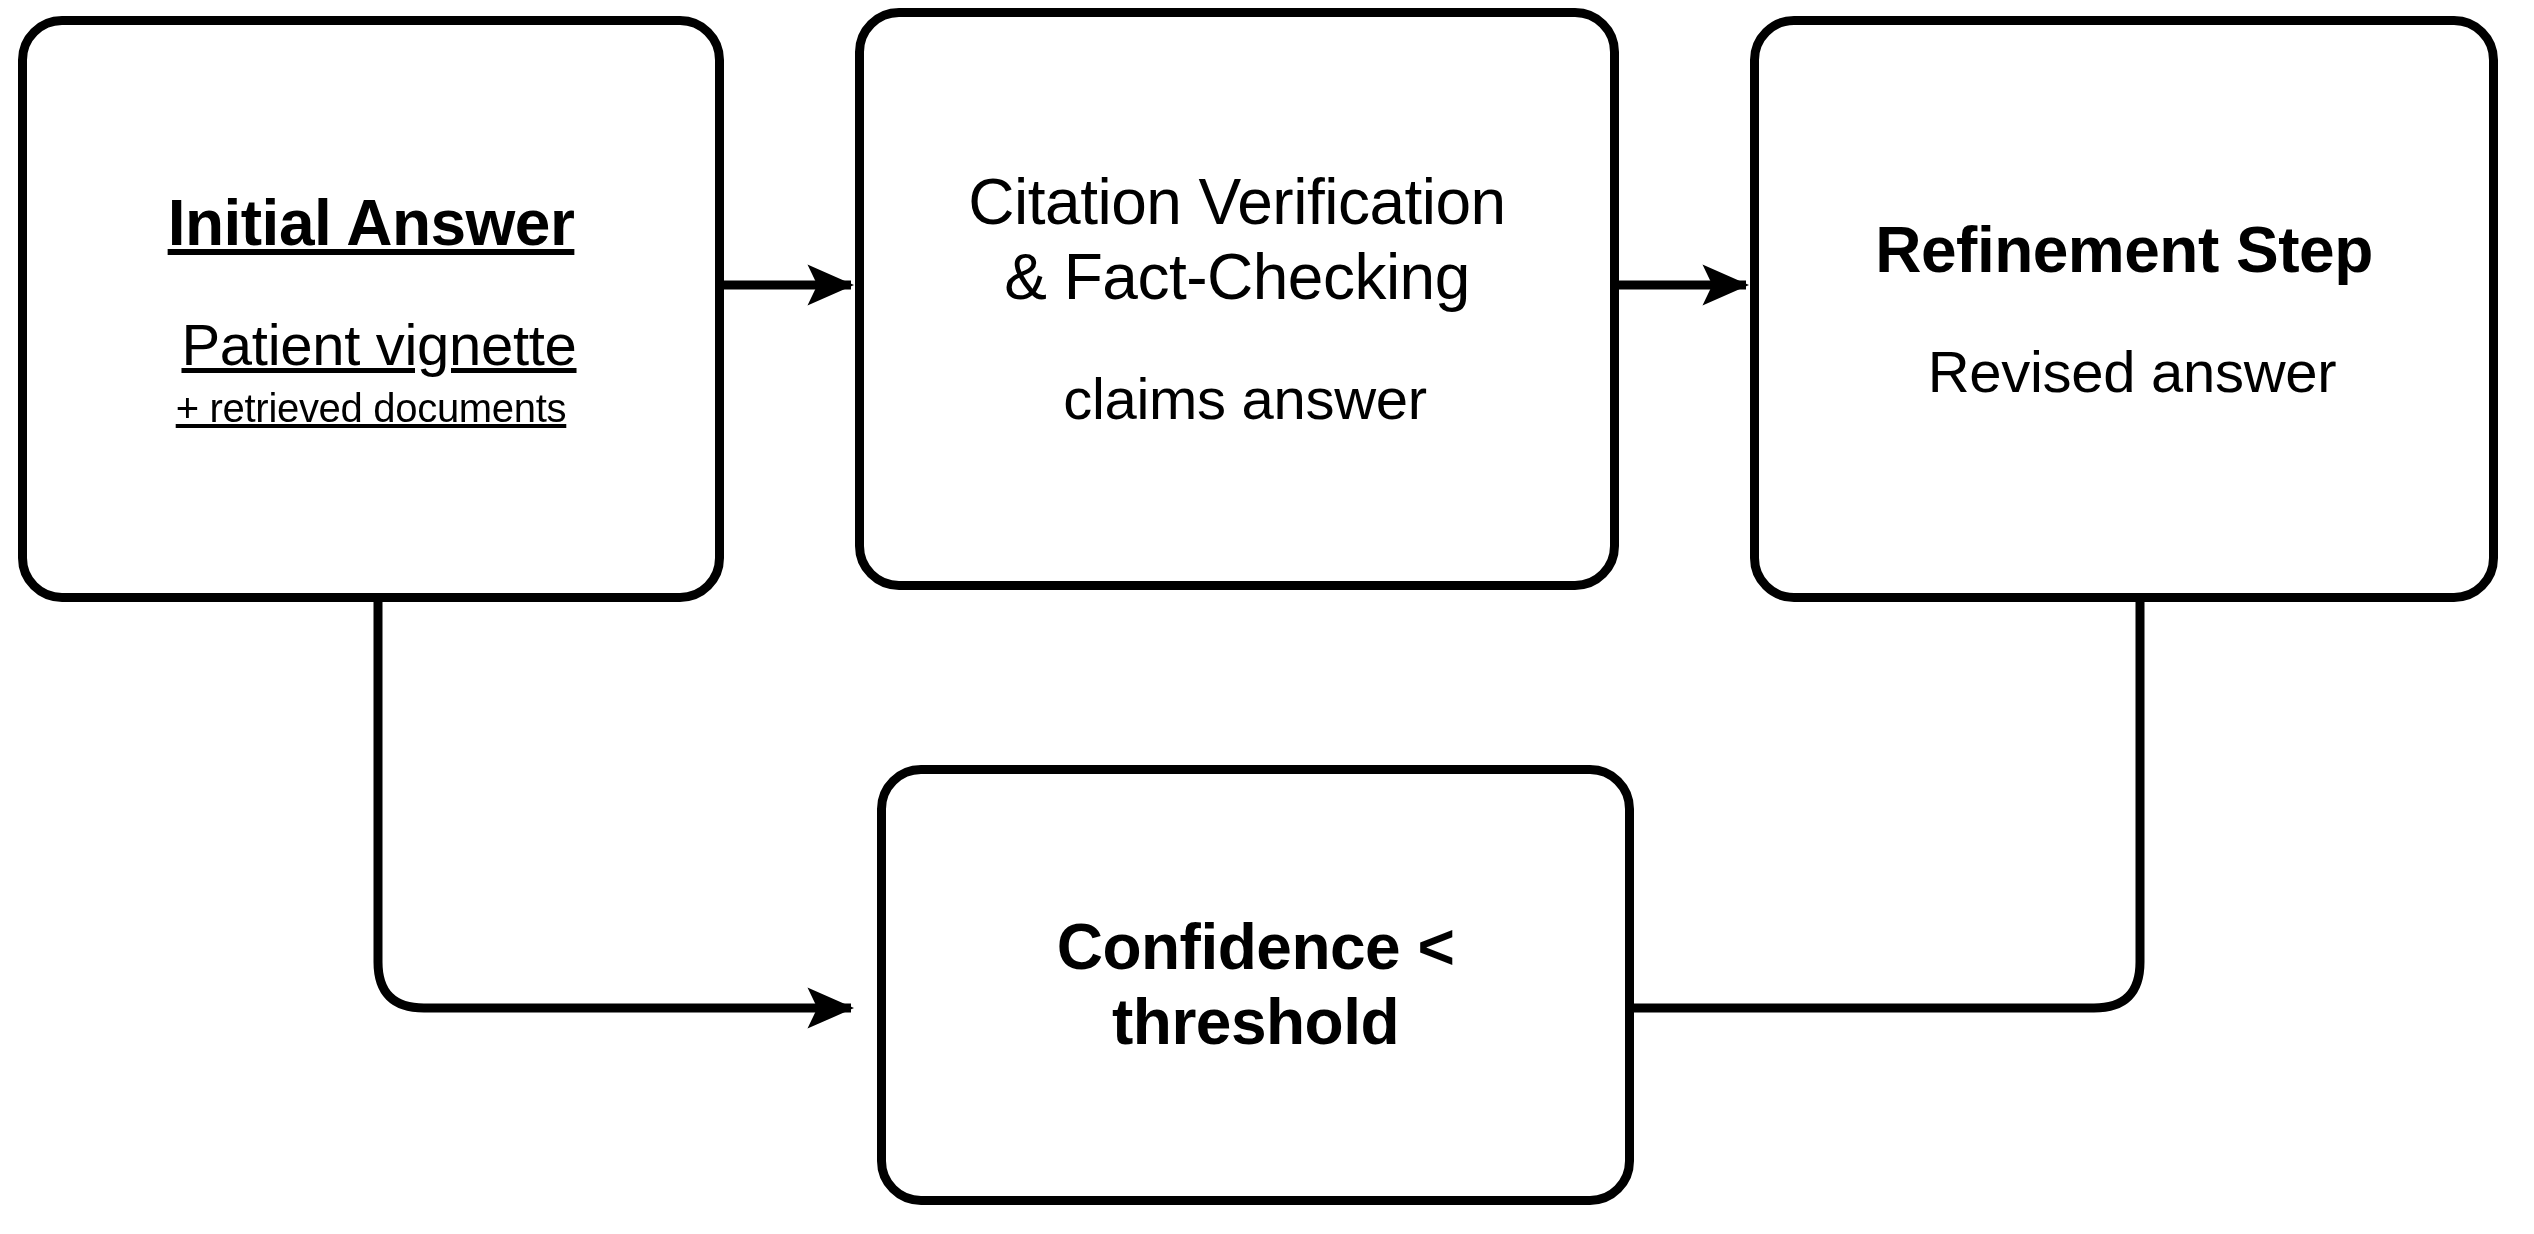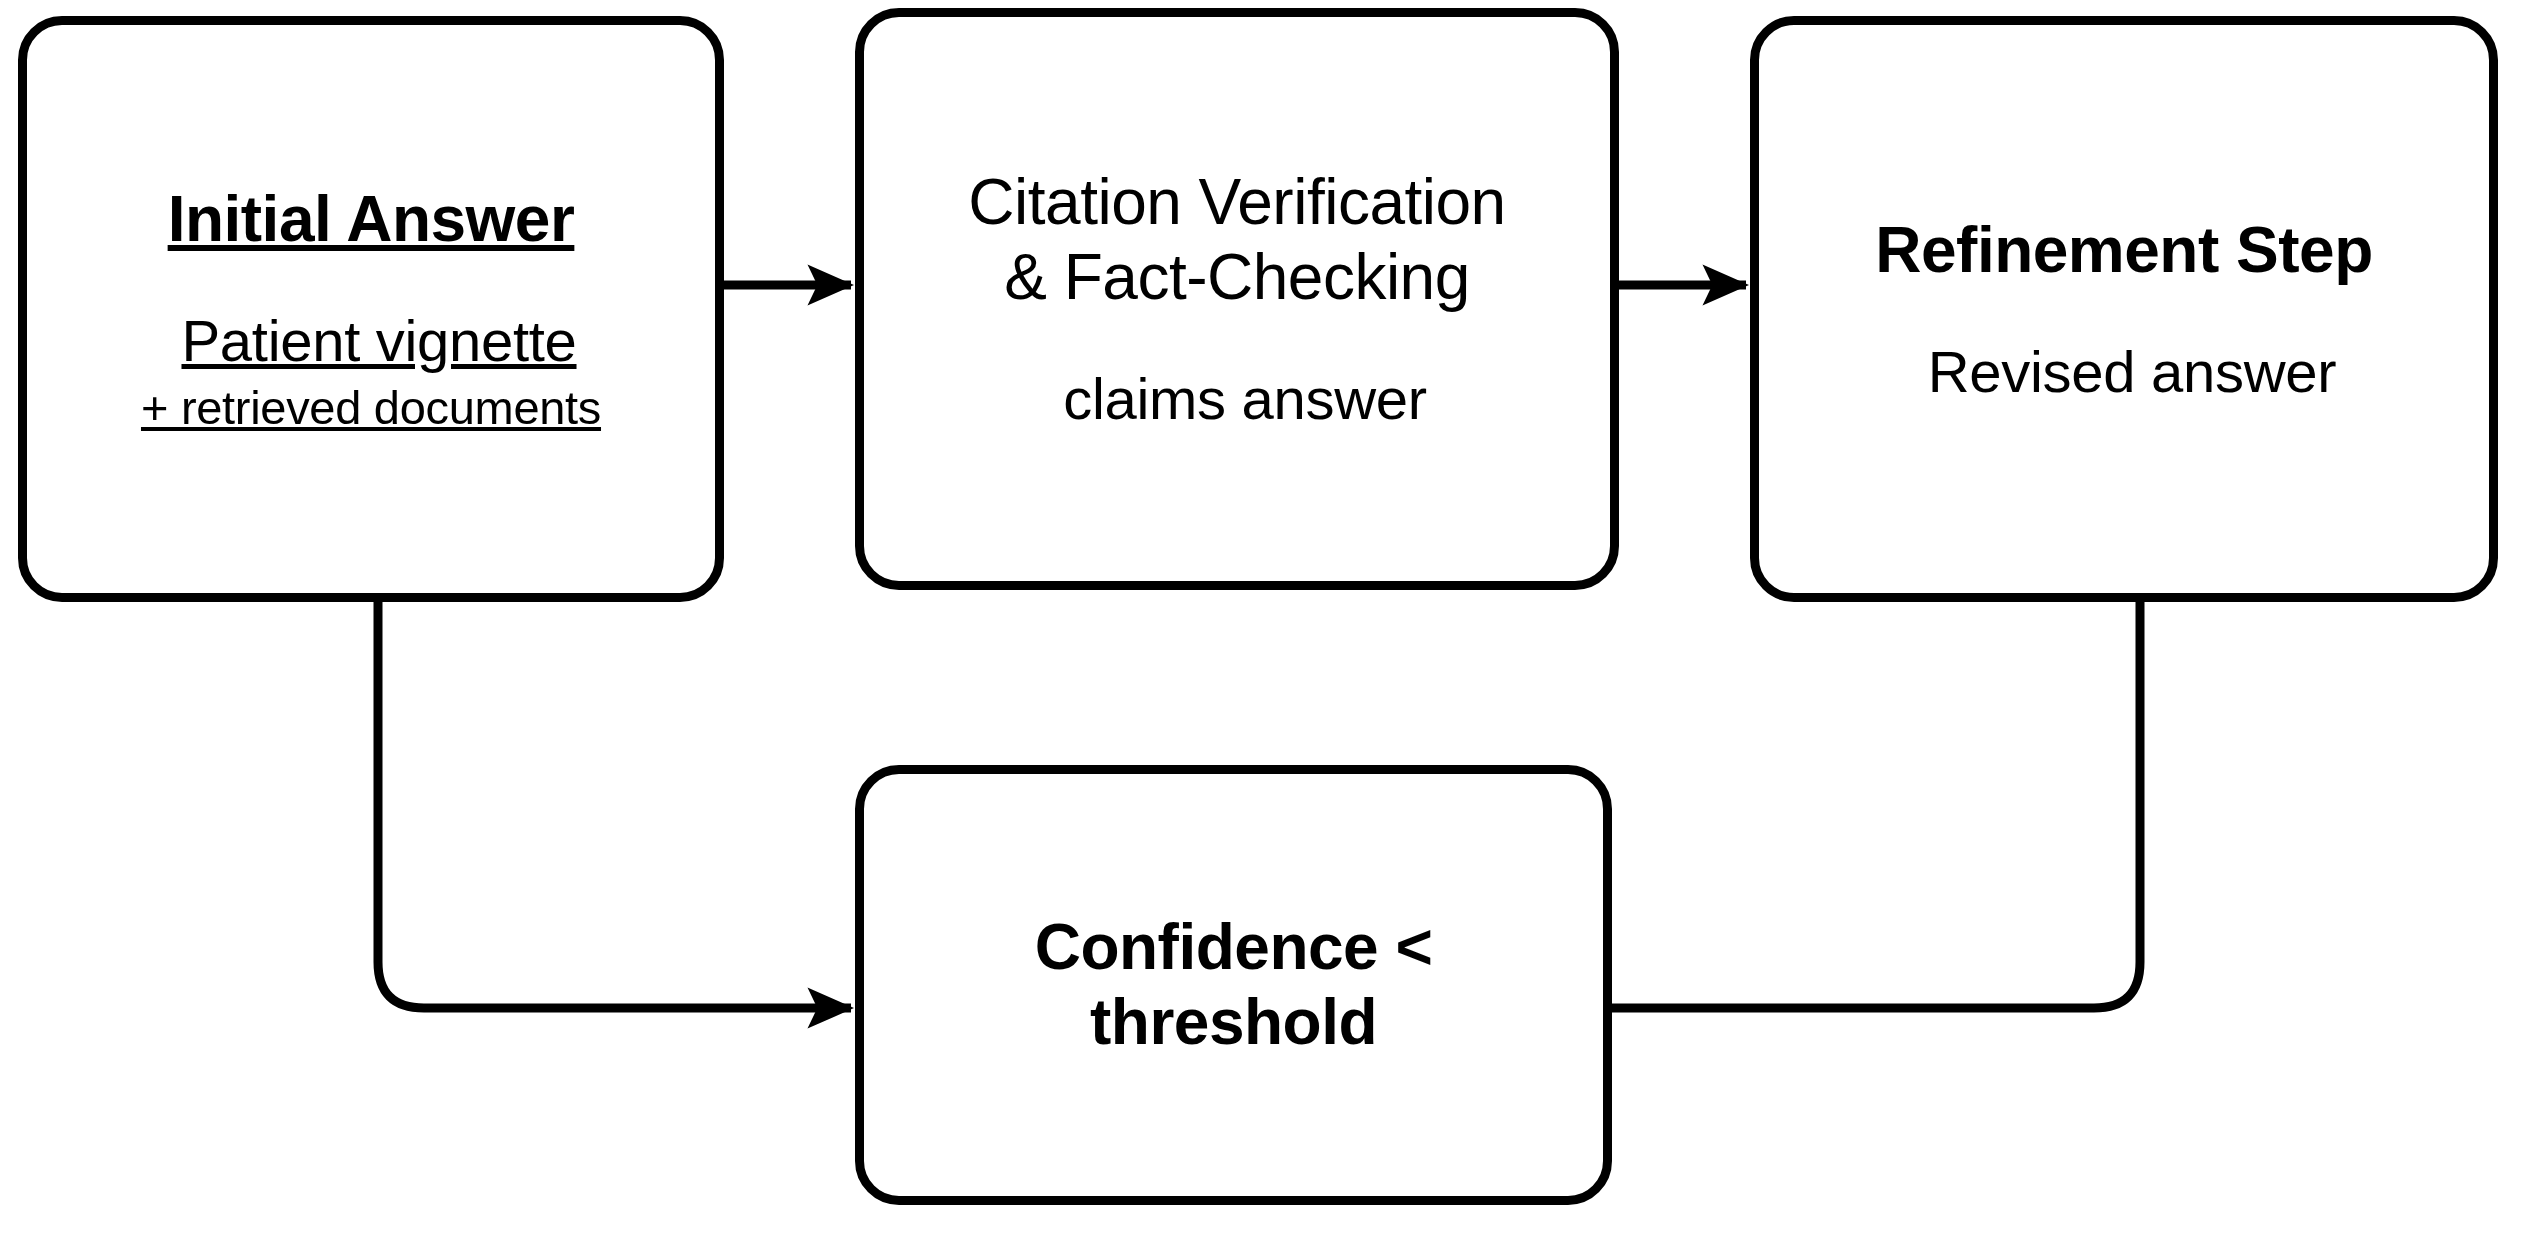--- a/index.html
+++ b/index.html
@@ -51,31 +51,31 @@
     letter-spacing: -0.5px;
   }
   .sub-reg {
     font-weight: 400;
     font-size: 58px;
     letter-spacing: -0.3px;
     margin-left: 16px;
   }
   .sub-small {
     font-weight: 400;
-    font-size: 47px;
+    font-size: 40px;
     letter-spacing: -0.3px;
   }
   .gap-lg { height: 50px; }
   .gap-sm { height: 6px; }
 
   
   #node-initial      { left: 18px;   top: 16px;   width: 706px; height: 586px; text-decoration: underline; }
   #node-verification { left: 855px;  top: 8px;   width: 764px; height: 582px; }
   #node-refinement   { left: 1750px; top: 16px;   width: 748px; height: 586px; }
-  #node-confidence   { left: 855px;  top: 765px;  width: 757px; height: 440px; }
+  #node-confidence   { left: 877px;  top: 765px;  width: 757px; height: 440px; }
 
   #node-initial .body,
   #node-verification .body,
   #node-refinement .body,
   #node-confidence .body {
     width: 100%;
     display: flex;
     flex-direction: column;
     align-items: center;
     justify-content: center;

